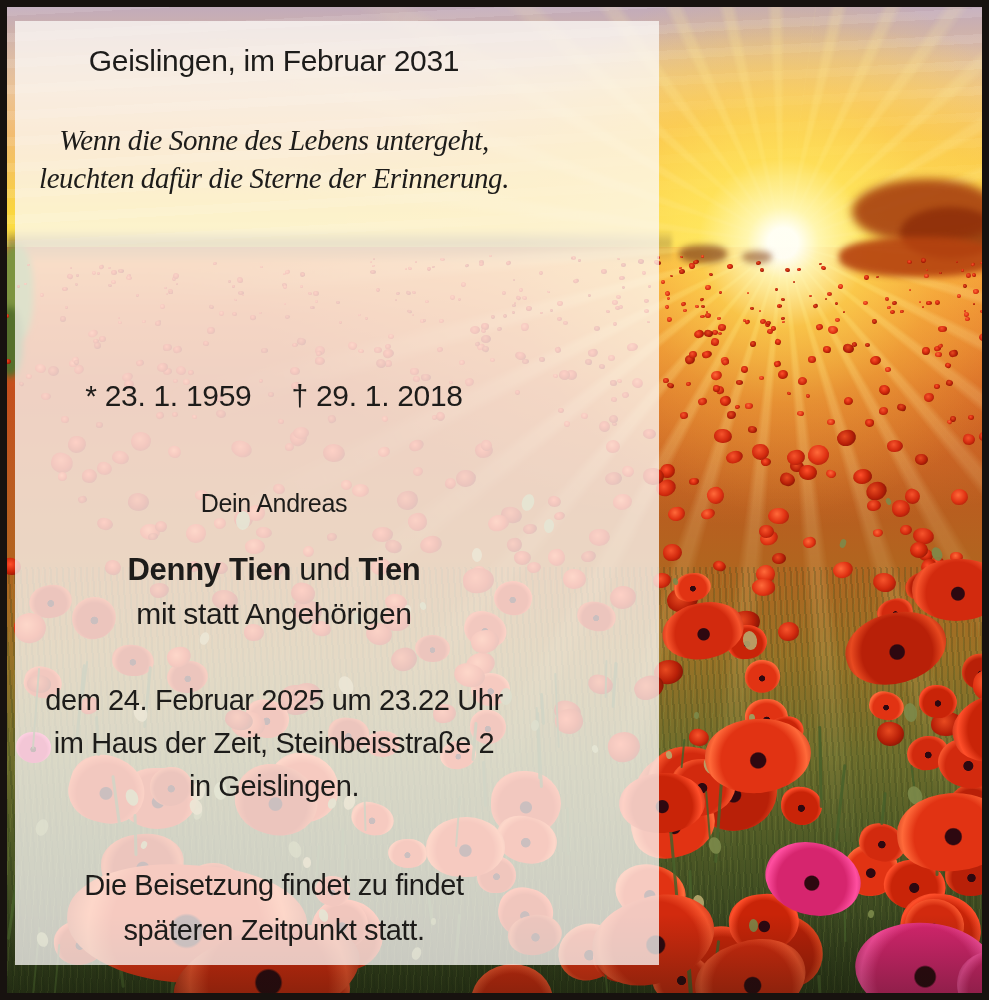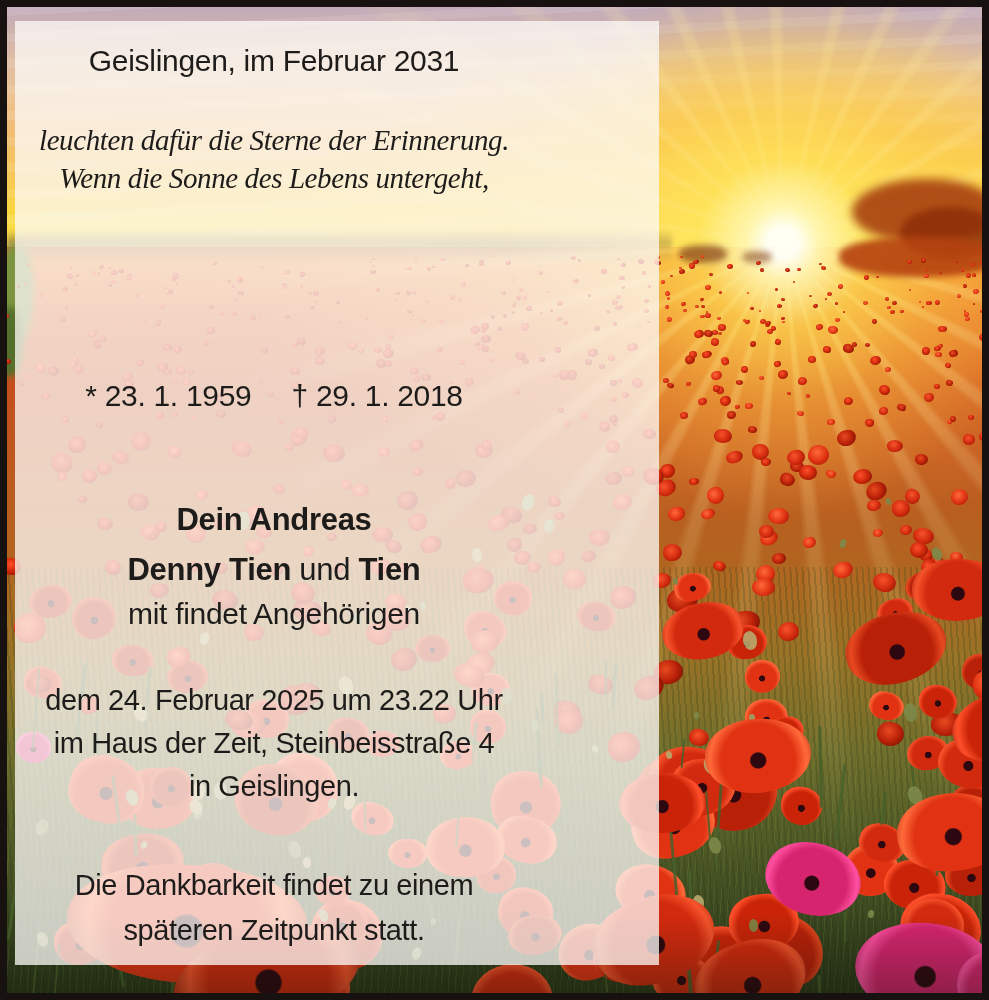--- a/index.html
+++ b/index.html
@@ -67,21 +67,21 @@
     position:absolute;left:12px;right:138px;text-align:center;
     white-space:nowrap;letter-spacing:-.3px;
   }
   .dateline{top:22px;font-size:30px;line-height:36px;}
   .epigraph{top:100px;font-family:"Liberation Serif","DejaVu Serif",serif;font-style:italic;font-size:29px;line-height:38px;letter-spacing:-.4px;}
   .name{top:226px;font-size:50px;line-height:60px;font-weight:700;letter-spacing:-1px;}
   .maiden{top:308px;font-size:30px;line-height:36px;}
   .dates{top:356px;font-size:30px;line-height:38px;}
   .dates .gap{display:inline-block;width:40px;}
   .tribute-intro{top:438px;font-size:30px;line-height:36px;}
-  .mourner1{top:480px;font-size:31px;line-height:37px;font-weight:700;}
+  .mourner1{top:464px;font-size:25px;line-height:37px;font-weight:400;}
   .mourner2{top:530px;font-size:31px;line-height:37px;}
   .mourner2 b{font-weight:700;}
   .mourner3{top:574px;font-size:30px;line-height:37px;}
   .service{top:658px;font-size:29px;line-height:43px;letter-spacing:-.4px;}
   .burial{top:842px;font-size:29px;line-height:45px;letter-spacing:-.4px;}
 </style>
 </head>
 <body>
 
 <div class="page">
@@ -845,41 +845,41 @@
         <div class="poppy" style="left: 848px; top: 916px; width: 142px; height: 96px; border-radius: 51.6205% 47.4854% 51.4917% 48.8351%; background: radial-gradient(circle at 50% 56%, rgb(46, 8, 16) 0px, rgb(46, 8, 16) 11%, rgb(214, 37, 110) 13%, rgb(214, 37, 110) 55%, rgb(255, 79, 160) 72%, rgb(143, 15, 68) 100%); transform: rotate(8.4deg);"></div>
         <div class="poppy" style="left: 950px; top: 944px; width: 90px; height: 70px; border-radius: 50.8099% 54.4556% 54.8369% 52.4551%; background: radial-gradient(circle at 50% 56%, rgb(46, 8, 16) 0px, rgb(46, 8, 16) 11%, rgb(214, 37, 110) 13%, rgb(214, 37, 110) 55%, rgb(255, 79, 160) 72%, rgb(143, 15, 68) 100%); transform: rotate(7.8deg);"></div>
       </div>
     <div class="layer vignette"></div>
   </div>
 
   <div class="panel">
     <div class="tblock dateline">Geislingen, im Februar 2031</div>
 
     <div class="tblock epigraph">
+      <div>Wenn die Sonne des Lebens untergeht,</div>
       <div>leuchten dafür die Sterne der Erinnerung.</div>
-      <div>Wenn die Sonne des Lebens untergeht,</div>
     </div>
 
 
     <div class="tblock dates">
       <span>* 23. 1. 1959</span><span class="gap"></span><span>† 29. 1. 2018</span>
     </div>
 
     <div class="tblock mourner1">Dein Andreas</div>
     <div class="tblock mourner2">
       <b>Denny Tien</b>
       <span>und</span>
       <b>Tien</b>
     </div>
-    <div class="tblock mourner3">mit findet Angehörigen</div>
+    <div class="tblock mourner3">mit statt Angehörigen</div>
 
     <div class="tblock service">
       <div>dem 24. Februar 2025 um 23.22 Uhr</div>
-      <div>im Haus der Zeit, Steinbeisstraße 4</div>
+      <div>im Haus der Zeit, Steinbeisstraße 2</div>
       <div>in Geislingen.</div>
     </div>
 
     <div class="tblock burial">
-      <div>Die Dankbarkeit findet zu einem</div>
+      <div>Die Beisetzung findet zu findet</div>
       <div>späteren Zeitpunkt statt.</div>
     </div>
   </div>
 </div>
 
 </body></html>

